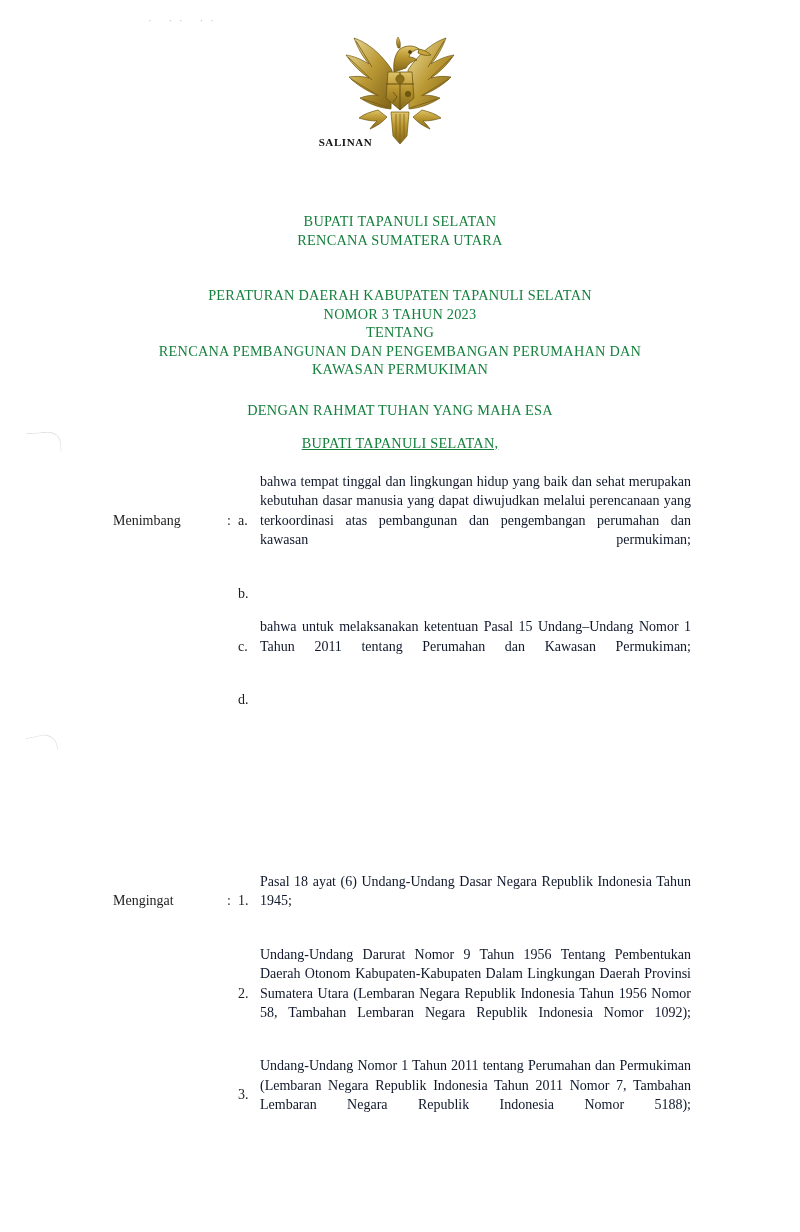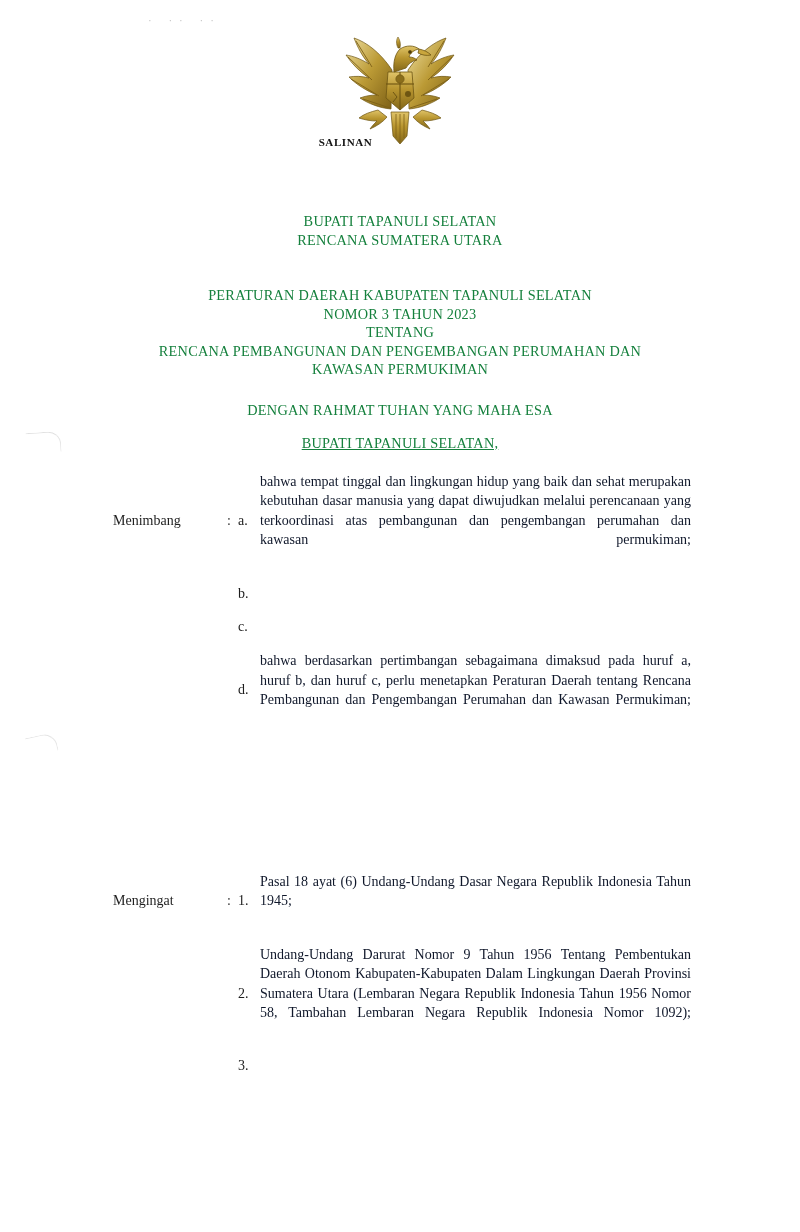--- a/index.html
+++ b/index.html
@@ -252,27 +252,27 @@
     <div class="row">
       <div class="lbl"></div>
       <div class="colon"></div>
       <div class="marker">b.</div>
     </div>
 
     <div class="row">
       <div class="lbl"></div>
       <div class="colon"></div>
       <div class="marker">c.</div>
+      <div class="body">bahwa untuk melaksanakan ketentuan Pasal 15 Undang–Undang Nomor 1 Tahun 2011 tentang Perumahan dan Kawasan Permukiman;</div>
     </div>
 
     <div class="row">
       <div class="lbl"></div>
       <div class="colon"></div>
       <div class="marker">d.</div>
-      <div class="body">bahwa berdasarkan pertimbangan sebagaimana dimaksud pada huruf a, huruf b, dan huruf c, perlu menetapkan Peraturan Daerah tentang Rencana Pembangunan dan Pengembangan Perumahan dan Kawasan Permukiman;</div>
     </div>
 
   </div>
 
   <div class="clause-section" id="mengingat-section">
 
     <div class="row">
       <div class="lbl">Mengingat</div>
       <div class="colon">:</div>
       <div class="marker">1.</div>
@@ -283,17 +283,18 @@
       <div class="lbl"></div>
       <div class="colon"></div>
       <div class="marker">2.</div>
       <div class="body">Undang-Undang Darurat Nomor 9 Tahun 1956 Tentang Pembentukan Daerah Otonom Kabupaten-Kabupaten Dalam Lingkungan Daerah Provinsi Sumatera Utara (Lembaran Negara Republik Indonesia Tahun 1956 Nomor 58, Tambahan Lembaran Negara Republik Indonesia Nomor 1092);</div>
     </div>
 
     <div class="row">
       <div class="lbl"></div>
       <div class="colon"></div>
       <div class="marker">3.</div>
+      <div class="body">Undang-Undang Nomor 1 Tahun 2011 tentang Perumahan dan Permukiman (Lembaran Negara Republik Indonesia Tahun 2011 Nomor 7, Tambahan Lembaran Negara Republik Indonesia Nomor 5188);</div>
     </div>
 
   </div>
 
 </div>
 
 </body></html>

